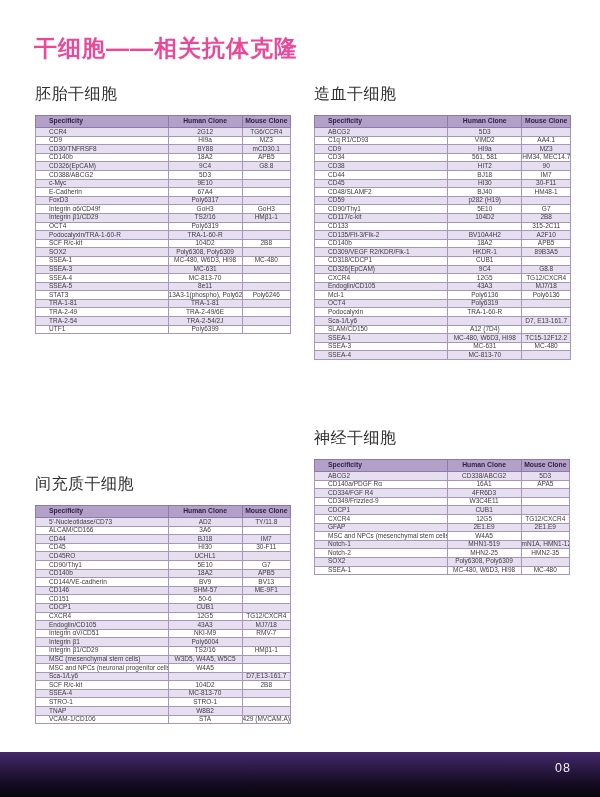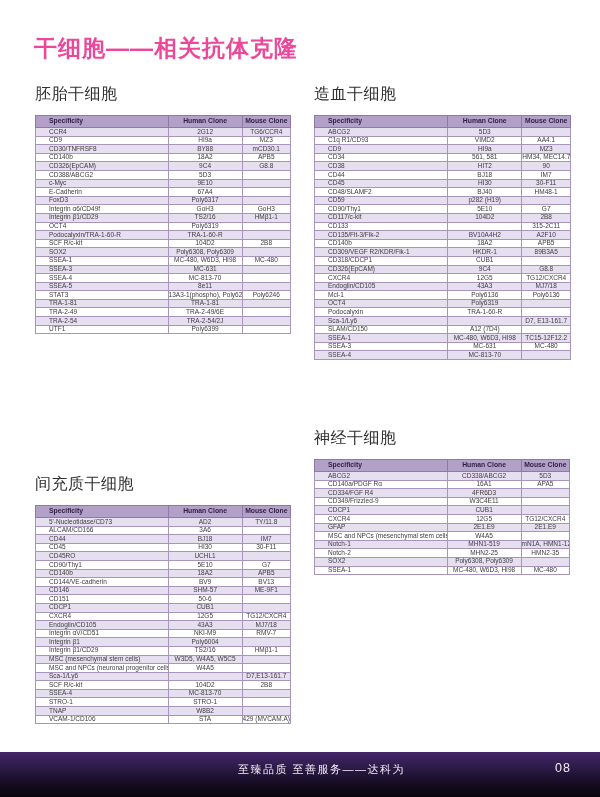--- a/index.html
+++ b/index.html
@@ -543,17 +543,16 @@
           <tr>
             <td>SSEA-1</td>
             <td>MC-480, W6D3, HI98</td>
             <td>MC-480</td>
           </tr>
         </tbody>
     </table>
   </div>
 
   <div class="footer">
-    <span class="footer-slogan">至臻品质 至善服务——达科为</span>
     <span class="footer-page">08</span>
   </div>
 
 </div>
 
 </body></html>

